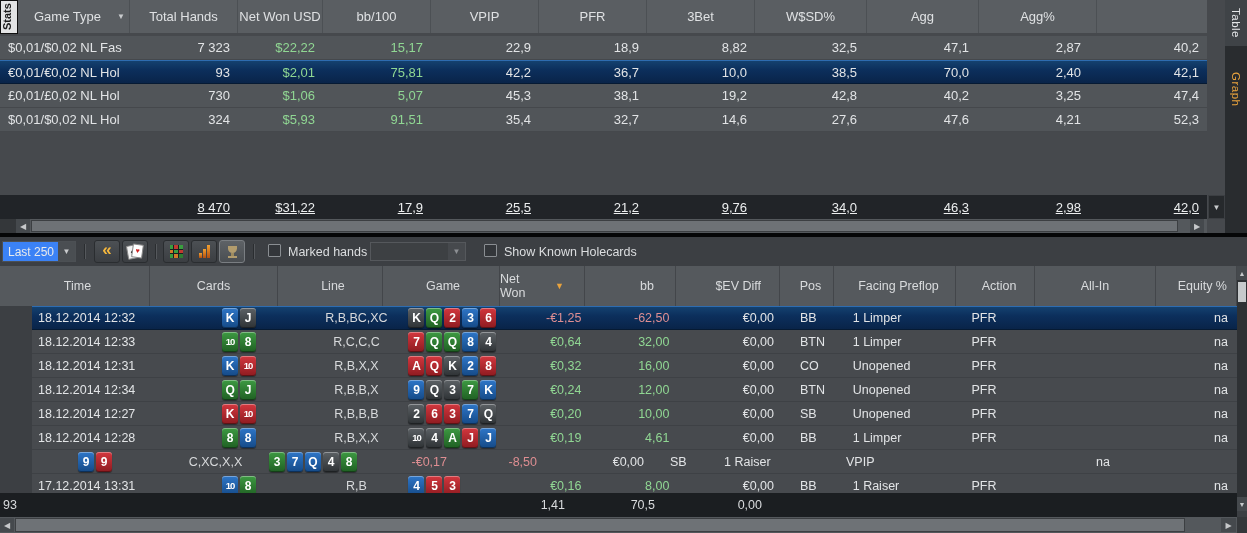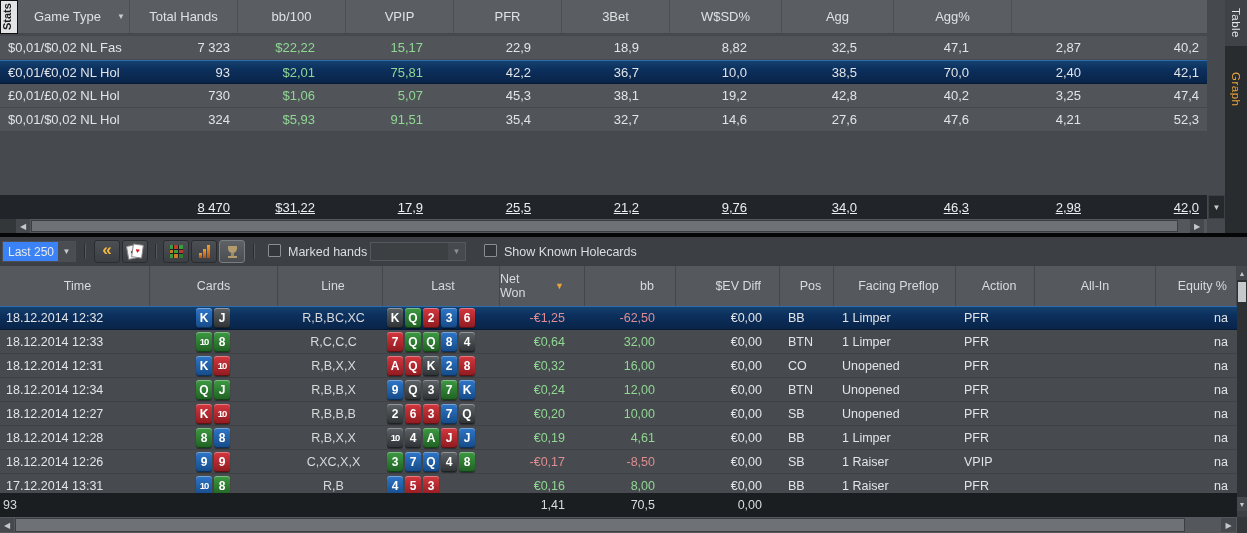--- a/index.html
+++ b/index.html
@@ -84,21 +84,21 @@
              border:1px solid #55585c;box-sizing:border-box;display:flex;}
   #marked-dd .val{flex:1;}
   #marked-dd .btn{width:17px;background:#46494d;display:flex;align-items:center;justify-content:center;}
   #marked-dd .arrow{color:#8d9094;}
   
   #hands-header{position:absolute;left:0;top:29px;width:1237px;height:40px;background:#55595d;display:flex;}
   .hh{box-sizing:border-box;display:flex;align-items:center;justify-content:center;color:#d9dbdd;
       font-size:12.5px;border-right:1px solid #43464a;height:40px;}
   .hh .sort{margin-left:7px;font-size:9px;color:#e8a33d;}
   #hands-rows{position:absolute;left:0;top:69px;width:1237px;height:187px;overflow:hidden;}
-  .hrow{display:flex;height:24px;background:#474a4e;border-bottom:1px solid #3e4145;box-sizing:border-box;}
+  .hrow{display:flex;height:24px;background:#474a4e;border-bottom:1px solid #3e4145;box-sizing:border-box;margin-left:32px;}
   .hrow.selected{background:linear-gradient(180deg,#14416f 0%,#0c2f5c 40%,#092449 100%);
                  border-top:1px solid #2e6cb0;border-bottom:1px solid #061a33;}
   .hd{box-sizing:border-box;display:flex;align-items:center;overflow:hidden;white-space:nowrap;font-size:12.5px;}
   .hc0{width:150px;padding-left:6px;}
   .hc1{width:128px;justify-content:center;}
   .hc2{width:105px;padding-left:6px;color:#d7d9db;justify-content:center;}
   .hc3{width:117px;padding-left:4px;}
   .hc4{width:85px;justify-content:flex-end;padding-right:20px;align-items:center;}
   .hc5{width:91px;justify-content:flex-end;padding-right:21px;}
   .hc6{width:104px;justify-content:flex-end;padding-right:18px;}
@@ -135,20 +135,23 @@
 
   <div id="top">
     <div id="stats-header">
         <div class="th tc0 first">
           <span class="lbl">Game Type</span>
           <span class="arrow">▼</span>
         </div>
         <div class="th tc1">
           <span class="lbl">Total Hands</span>
         </div>
+        <div class="th tc2">
+          <span class="lbl">Net Won USD</span>
+        </div>
         <div class="th tc3">
           <span class="lbl">bb/100</span>
         </div>
         <div class="th tc4">
           <span class="lbl">VPIP</span>
         </div>
         <div class="th tc5">
           <span class="lbl">PFR</span>
         </div>
         <div class="th tc6">
@@ -313,21 +316,21 @@
         <div class="hh hc0">
           <span class="lbl">Time</span>
         </div>
         <div class="hh hc1">
           <span class="lbl">Cards</span>
         </div>
         <div class="hh hc2">
           <span class="lbl">Line</span>
         </div>
         <div class="hh hc3">
-          <span class="lbl">Last</span>
+          <span class="lbl">Game</span>
         </div>
         <div class="hh hc4">
           <span class="lbl">Net Won</span>
           <span class="sort">▼</span>
         </div>
         <div class="hh hc5">
           <span class="lbl">bb</span>
         </div>
         <div class="hh hc6">
           <span class="lbl">$EV Diff</span>
@@ -481,21 +484,20 @@
           <div class="hd hc4 pos">€0,19</div>
           <div class="hd hc5 pos">4,61</div>
           <div class="hd hc6">€0,00</div>
           <div class="hd hc7">BB</div>
           <div class="hd hc8">1 Limper</div>
           <div class="hd hc9">PFR</div>
           <div class="hd hc10"></div>
           <div class="hd hc11">na</div>
         </div>
         <div class="hrow">
-          <div class="hd hc0">18.12.2014 12:26</div>
           <div class="hd hc1">
             <span class="card d">9</span>
             <span class="card h">9</span>
           </div>
           <div class="hd hc2">C,XC,X,X</div>
           <div class="hd hc3">
             <span class="card c">3</span>
             <span class="card d">7</span>
             <span class="card d">Q</span>
             <span class="card s">4</span>

